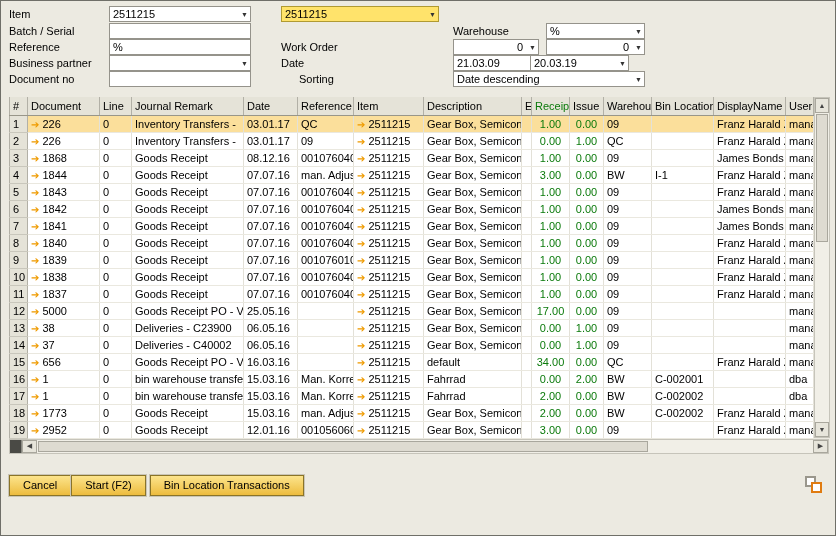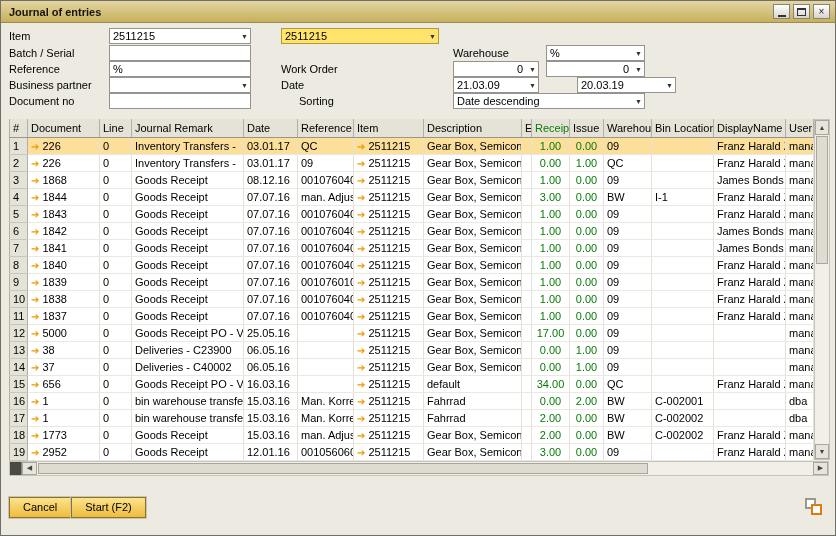--- a/index.html
+++ b/index.html
@@ -125,32 +125,20 @@
   .btn.wide { margin-left: 4px; }
   .grip { position: absolute; right: 13px; top: 22px; width: 17px; height: 17px; cursor: nwse-resize; }
   .grip .g1 { position: absolute; left: 0; top: 0; width: 11px; height: 11px; border: 2px solid #9a978c; background: #fff; }
   .grip .g2 { position: absolute; right: 0; bottom: 0; width: 11px; height: 11px; border: 2px solid #e07b10; background: #fff; }
 </style>
 </head>
 <body>
 
 <div class="window">
 
-  <div class="titlebar">
-    <span class="title">Journal of entries</span>
-    <div class="ctrl">
-        <span class="min-glyph"></span>
-      </div>
-    <div class="ctrl">
-        <span class="max-glyph"></span>
-      </div>
-    <div class="ctrl">
-        <span>×</span>
-      </div>
-  </div>
 
   <div class="filters">
     <span class="lbl" style="left:8px;top:5px;">Item</span>
     <div class="fld" style="left:108px;top:5px;width:142px;">
       <span class="val">2511215</span>
       <span class="dd">▼</span>
     </div>
     <div class="fld yellow" style="left:280px;top:5px;width:158px;">
       <span class="val">2511215</span>
       <span class="dd">▼</span>
@@ -183,21 +171,21 @@
     <span class="lbl" style="left:8px;top:54px;">Business partner</span>
     <div class="fld" style="left:108px;top:54px;width:142px;">
       <span class="val"></span>
       <span class="dd">▼</span>
     </div>
     <span class="lbl" style="left:280px;top:54px;">Date</span>
     <div class="fld" style="left:452px;top:54px;width:86px;">
       <span class="val">21.03.09</span>
       <span class="dd">▼</span>
     </div>
-    <div class="fld" style="left:576px;top:54px;width:99px;">
+    <div class="fld" style="left:529px;top:54px;width:99px;">
       <span class="val">20.03.19</span>
       <span class="dd">▼</span>
     </div>
 
     <span class="lbl" style="left:8px;top:70px;">Document no</span>
     <div class="fld" style="left:108px;top:70px;width:142px;">
       <span class="val"></span>
     </div>
     <span class="lbl" style="left:273px;top:70px;margin-left:25px;">Sorting</span>
     <div class="fld" style="left:452px;top:70px;width:192px;">
@@ -592,19 +580,20 @@
         <div class="hthumb"></div>
       </div>
     <div class="hbtn">
         <span>▶</span>
       </div>
   </div>
 
   <div class="footer">
     <button class="btn">Cancel</button>
     <button class="btn">Start (F2)</button>
+    <button class="btn wide">Bin Location Transactions</button>
     <div class="grip">
       <div class="g1"></div>
       <div class="g2"></div>
     </div>
   </div>
 
 </div>
 
 </body></html>

